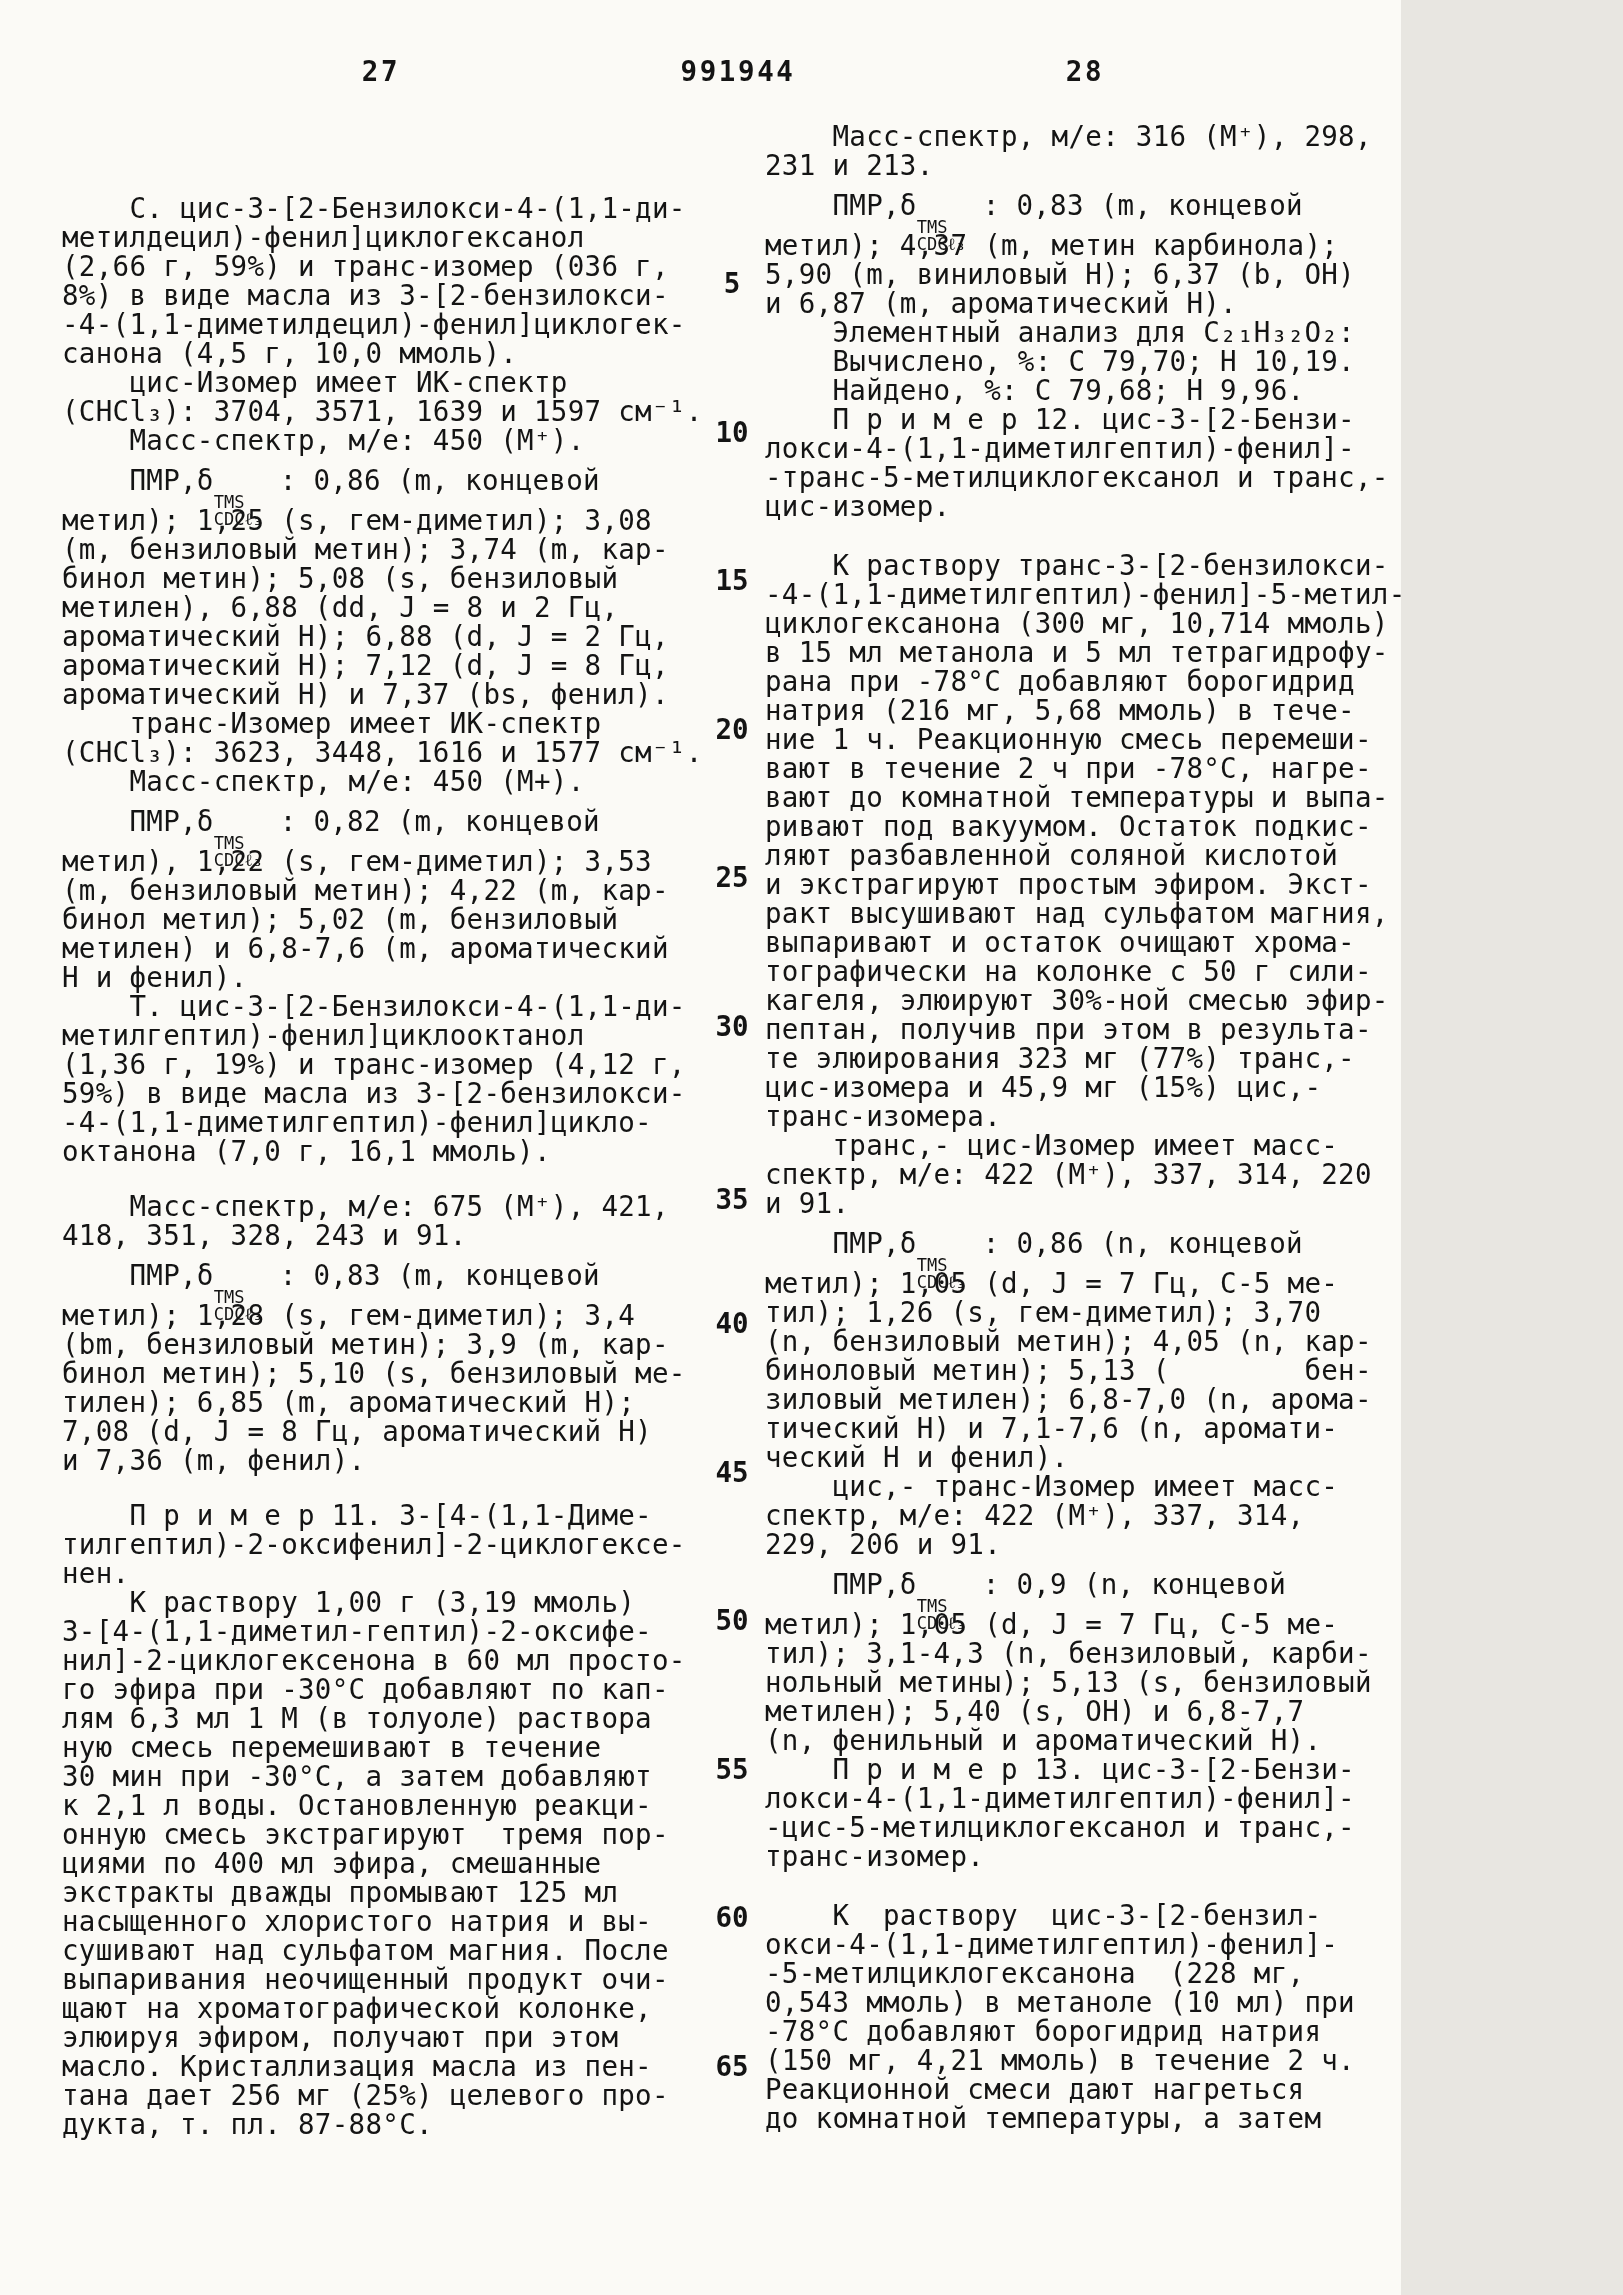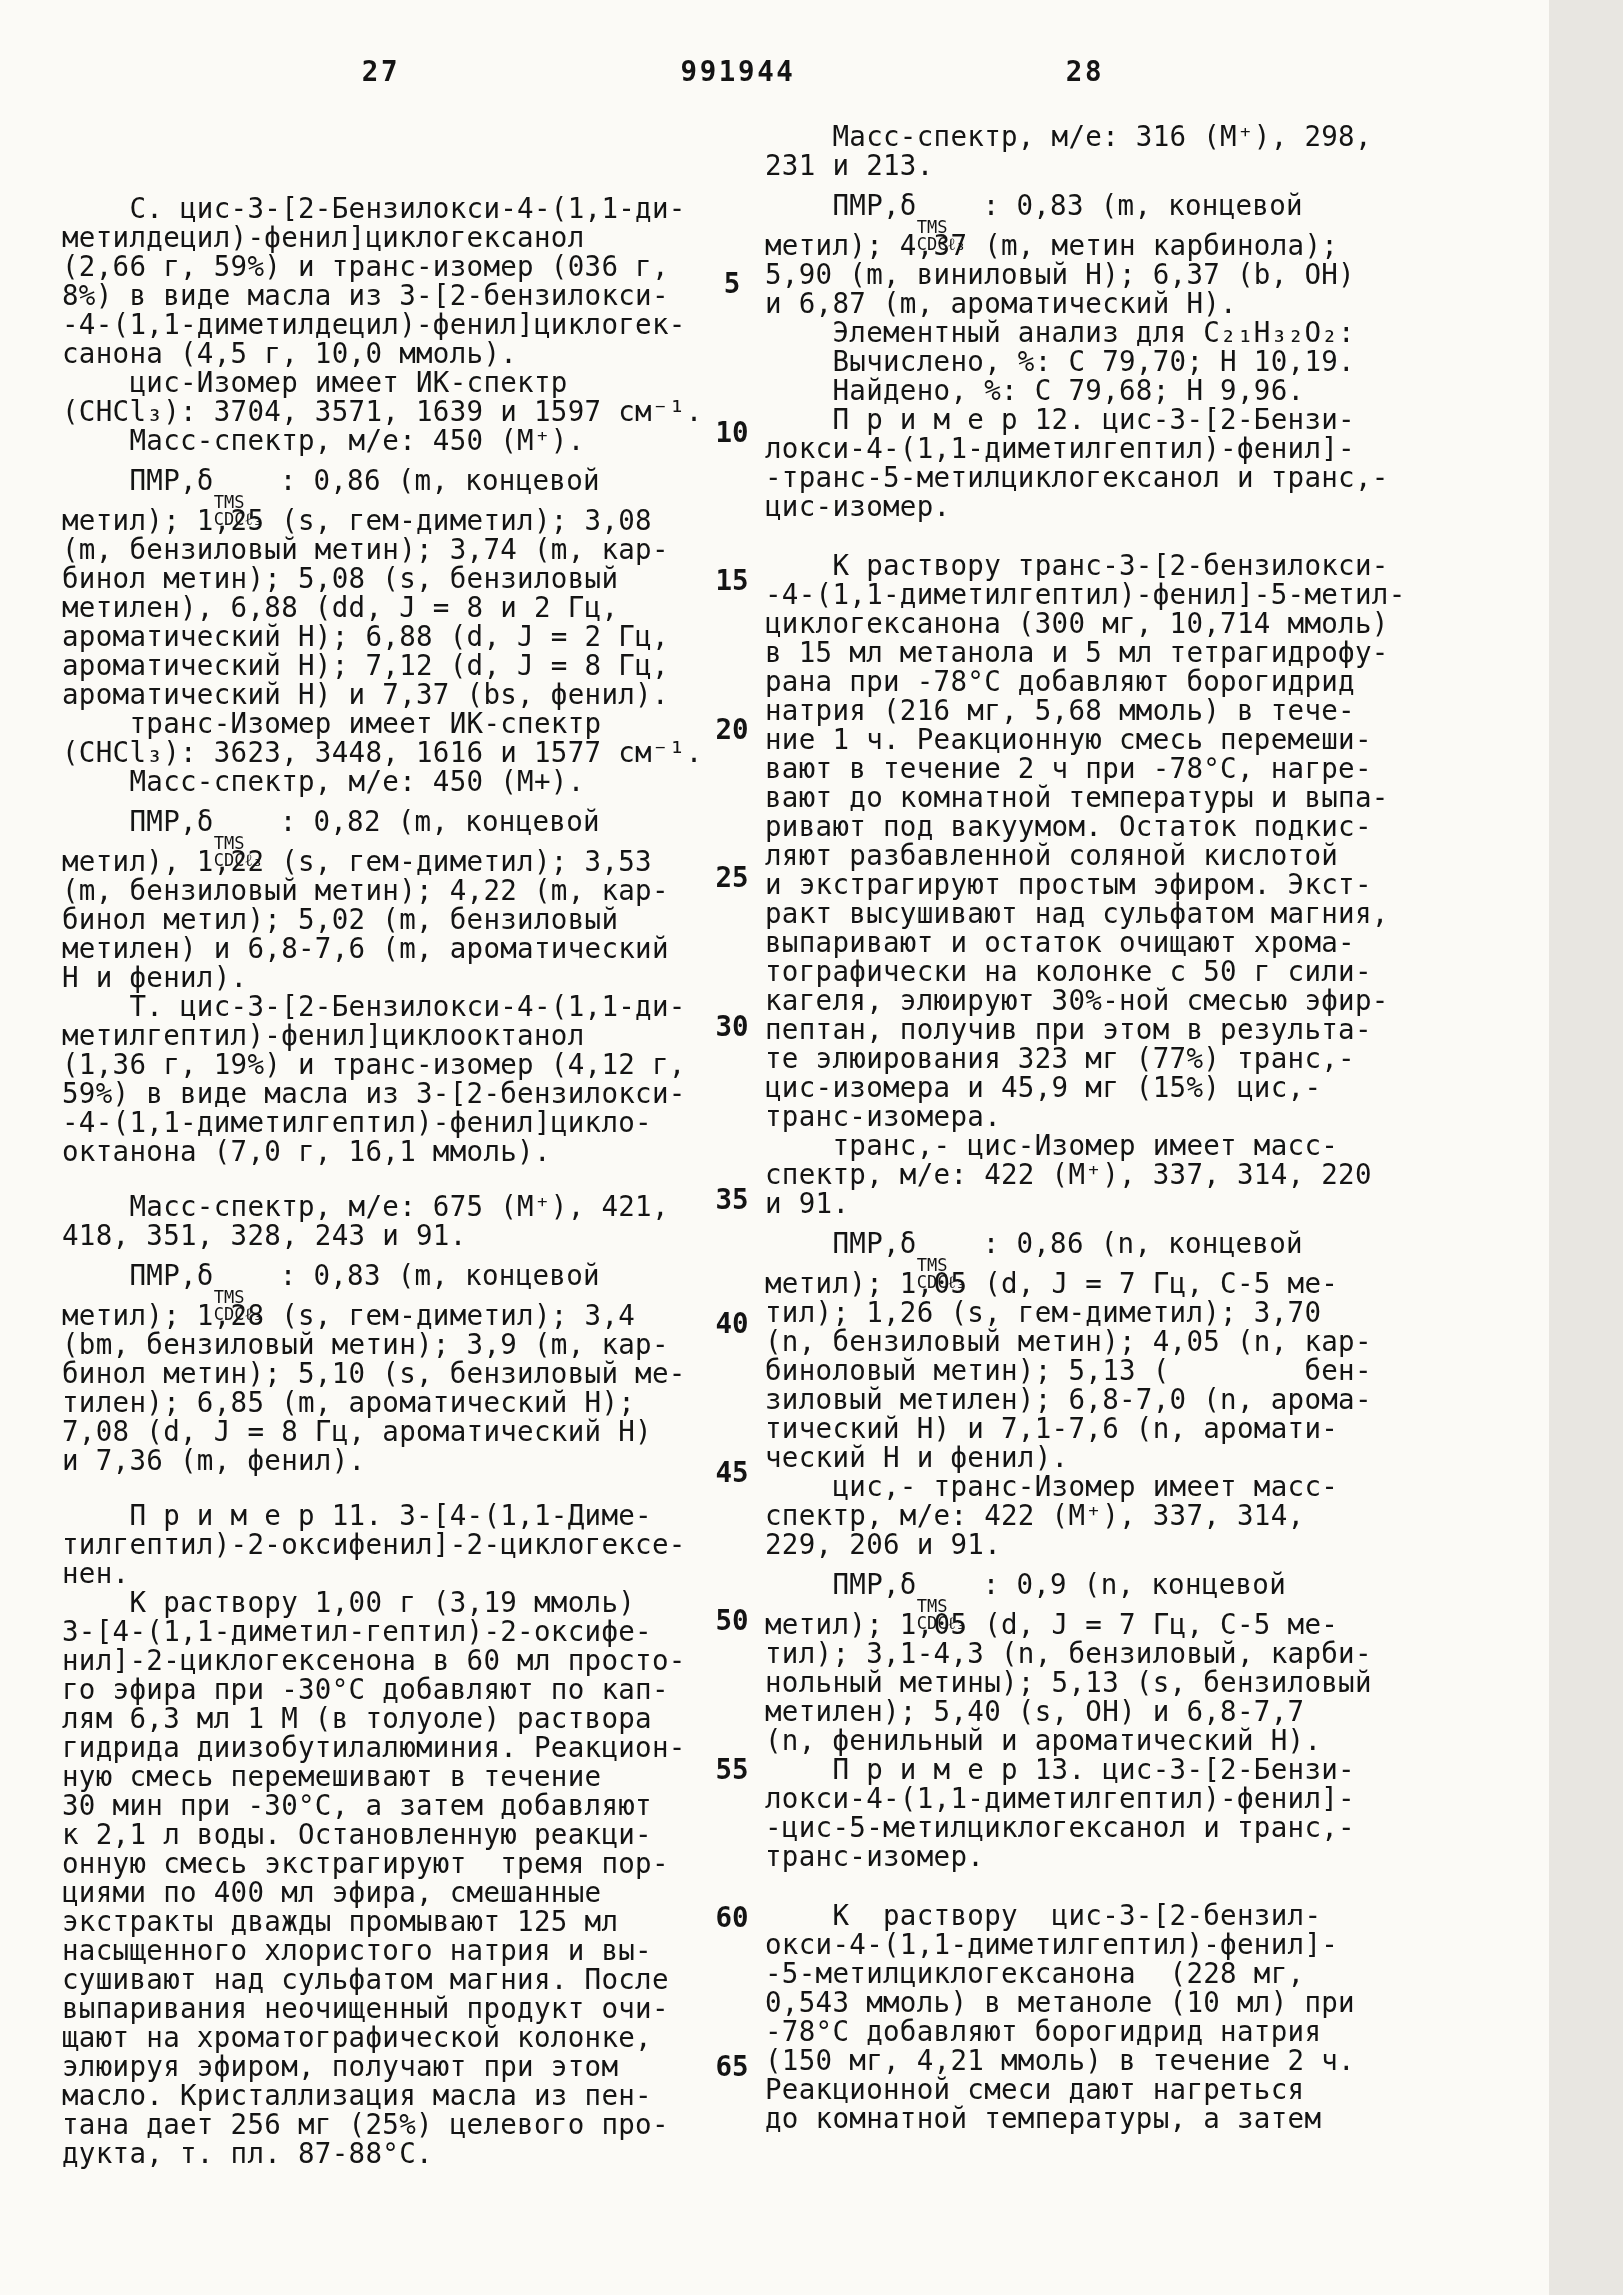--- a/index.html
+++ b/index.html
@@ -1,18 +1,18 @@
 <!DOCTYPE html>
 <html style="font-size:10.5px"><head>
 <meta charset="utf-8">
 <style>
   html,body{margin:0;padding:0;background:#e8e6e1;}
   .page{
     position:relative;
-    width:1549px;height:2295px;
+    width:1401px;height:2295px;
     background:#fbfaf6;
     color:#141414;
     font-family:"DejaVu Sans Mono", monospace;
     overflow:hidden;
   }
   .hdr-num{
     position:absolute;top:55px;transform:translateX(-50%);
     font-size:27.5px;font-weight:bold;letter-spacing:2.6px;white-space:pre;
   }
   .col{
@@ -91,21 +91,20 @@
       <div class="ln">7,08 (d, J = 8 Гц, ароматический Н)</div>
       <div class="ln">и 7,36 (m, фенил).</div>
       <div class="ln gap">    П р и м е р 11. 3-[4-(1,1-Диме-</div>
       <div class="ln">тилгептил)-2-оксифенил]-2-циклогексе-</div>
       <div class="ln">нен.</div>
       <div class="ln">    К раствору 1,00 г (3,19 ммоль)</div>
       <div class="ln">3-[4-(1,1-диметил-гептил)-2-оксифе-</div>
       <div class="ln">нил]-2-циклогексенона в 60 мл просто-</div>
       <div class="ln">го эфира при -30°С добавляют по кап-</div>
       <div class="ln">лям 6,3 мл 1 М (в толуоле) раствора</div>
-      <div class="ln">гидрида диизобутилалюминия. Реакцион-</div>
       <div class="ln">ную смесь перемешивают в течение</div>
       <div class="ln">30 мин при -30°С, а затем добавляют</div>
       <div class="ln">к 2,1 л воды. Остановленную реакци-</div>
       <div class="ln">онную смесь экстрагируют  тремя пор-</div>
       <div class="ln">циями по 400 мл эфира, смешанные</div>
       <div class="ln">экстракты дважды промывают 125 мл</div>
       <div class="ln">насыщенного хлористого натрия и вы-</div>
       <div class="ln">сушивают над сульфатом магния. После</div>
       <div class="ln">выпаривания неочищенный продукт очи-</div>
       <div class="ln">щают на хроматографической колонке,</div>

